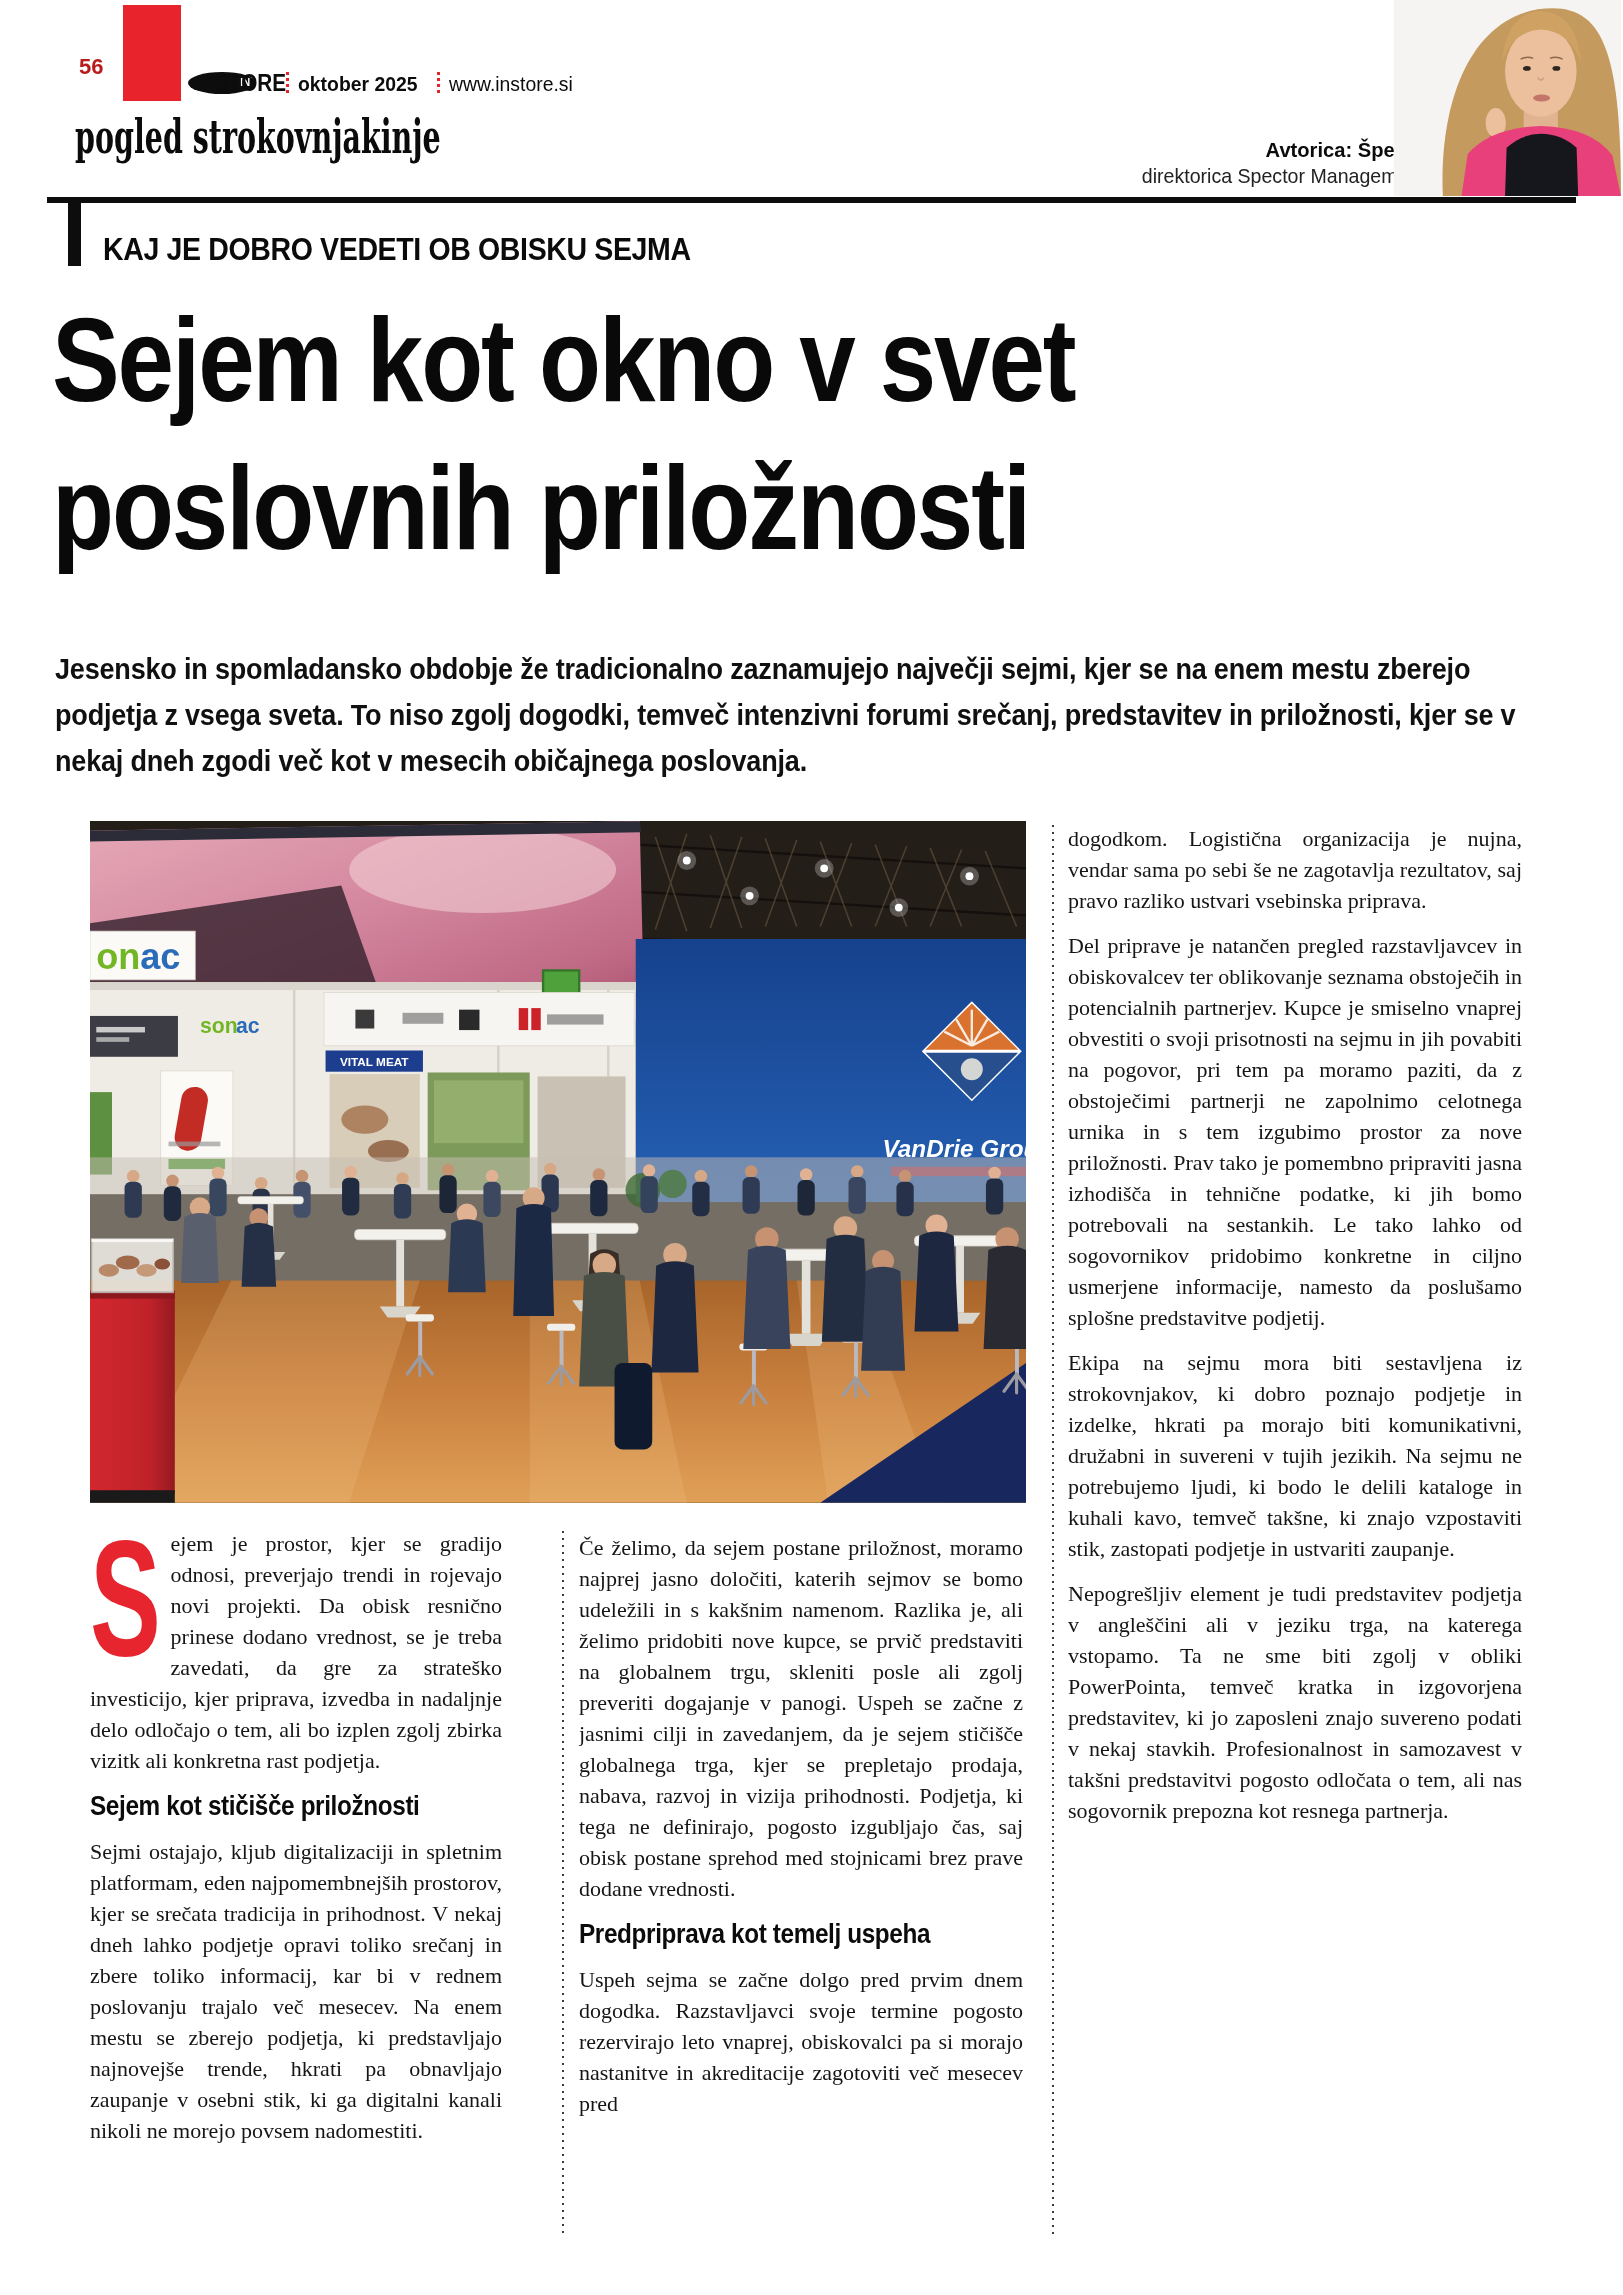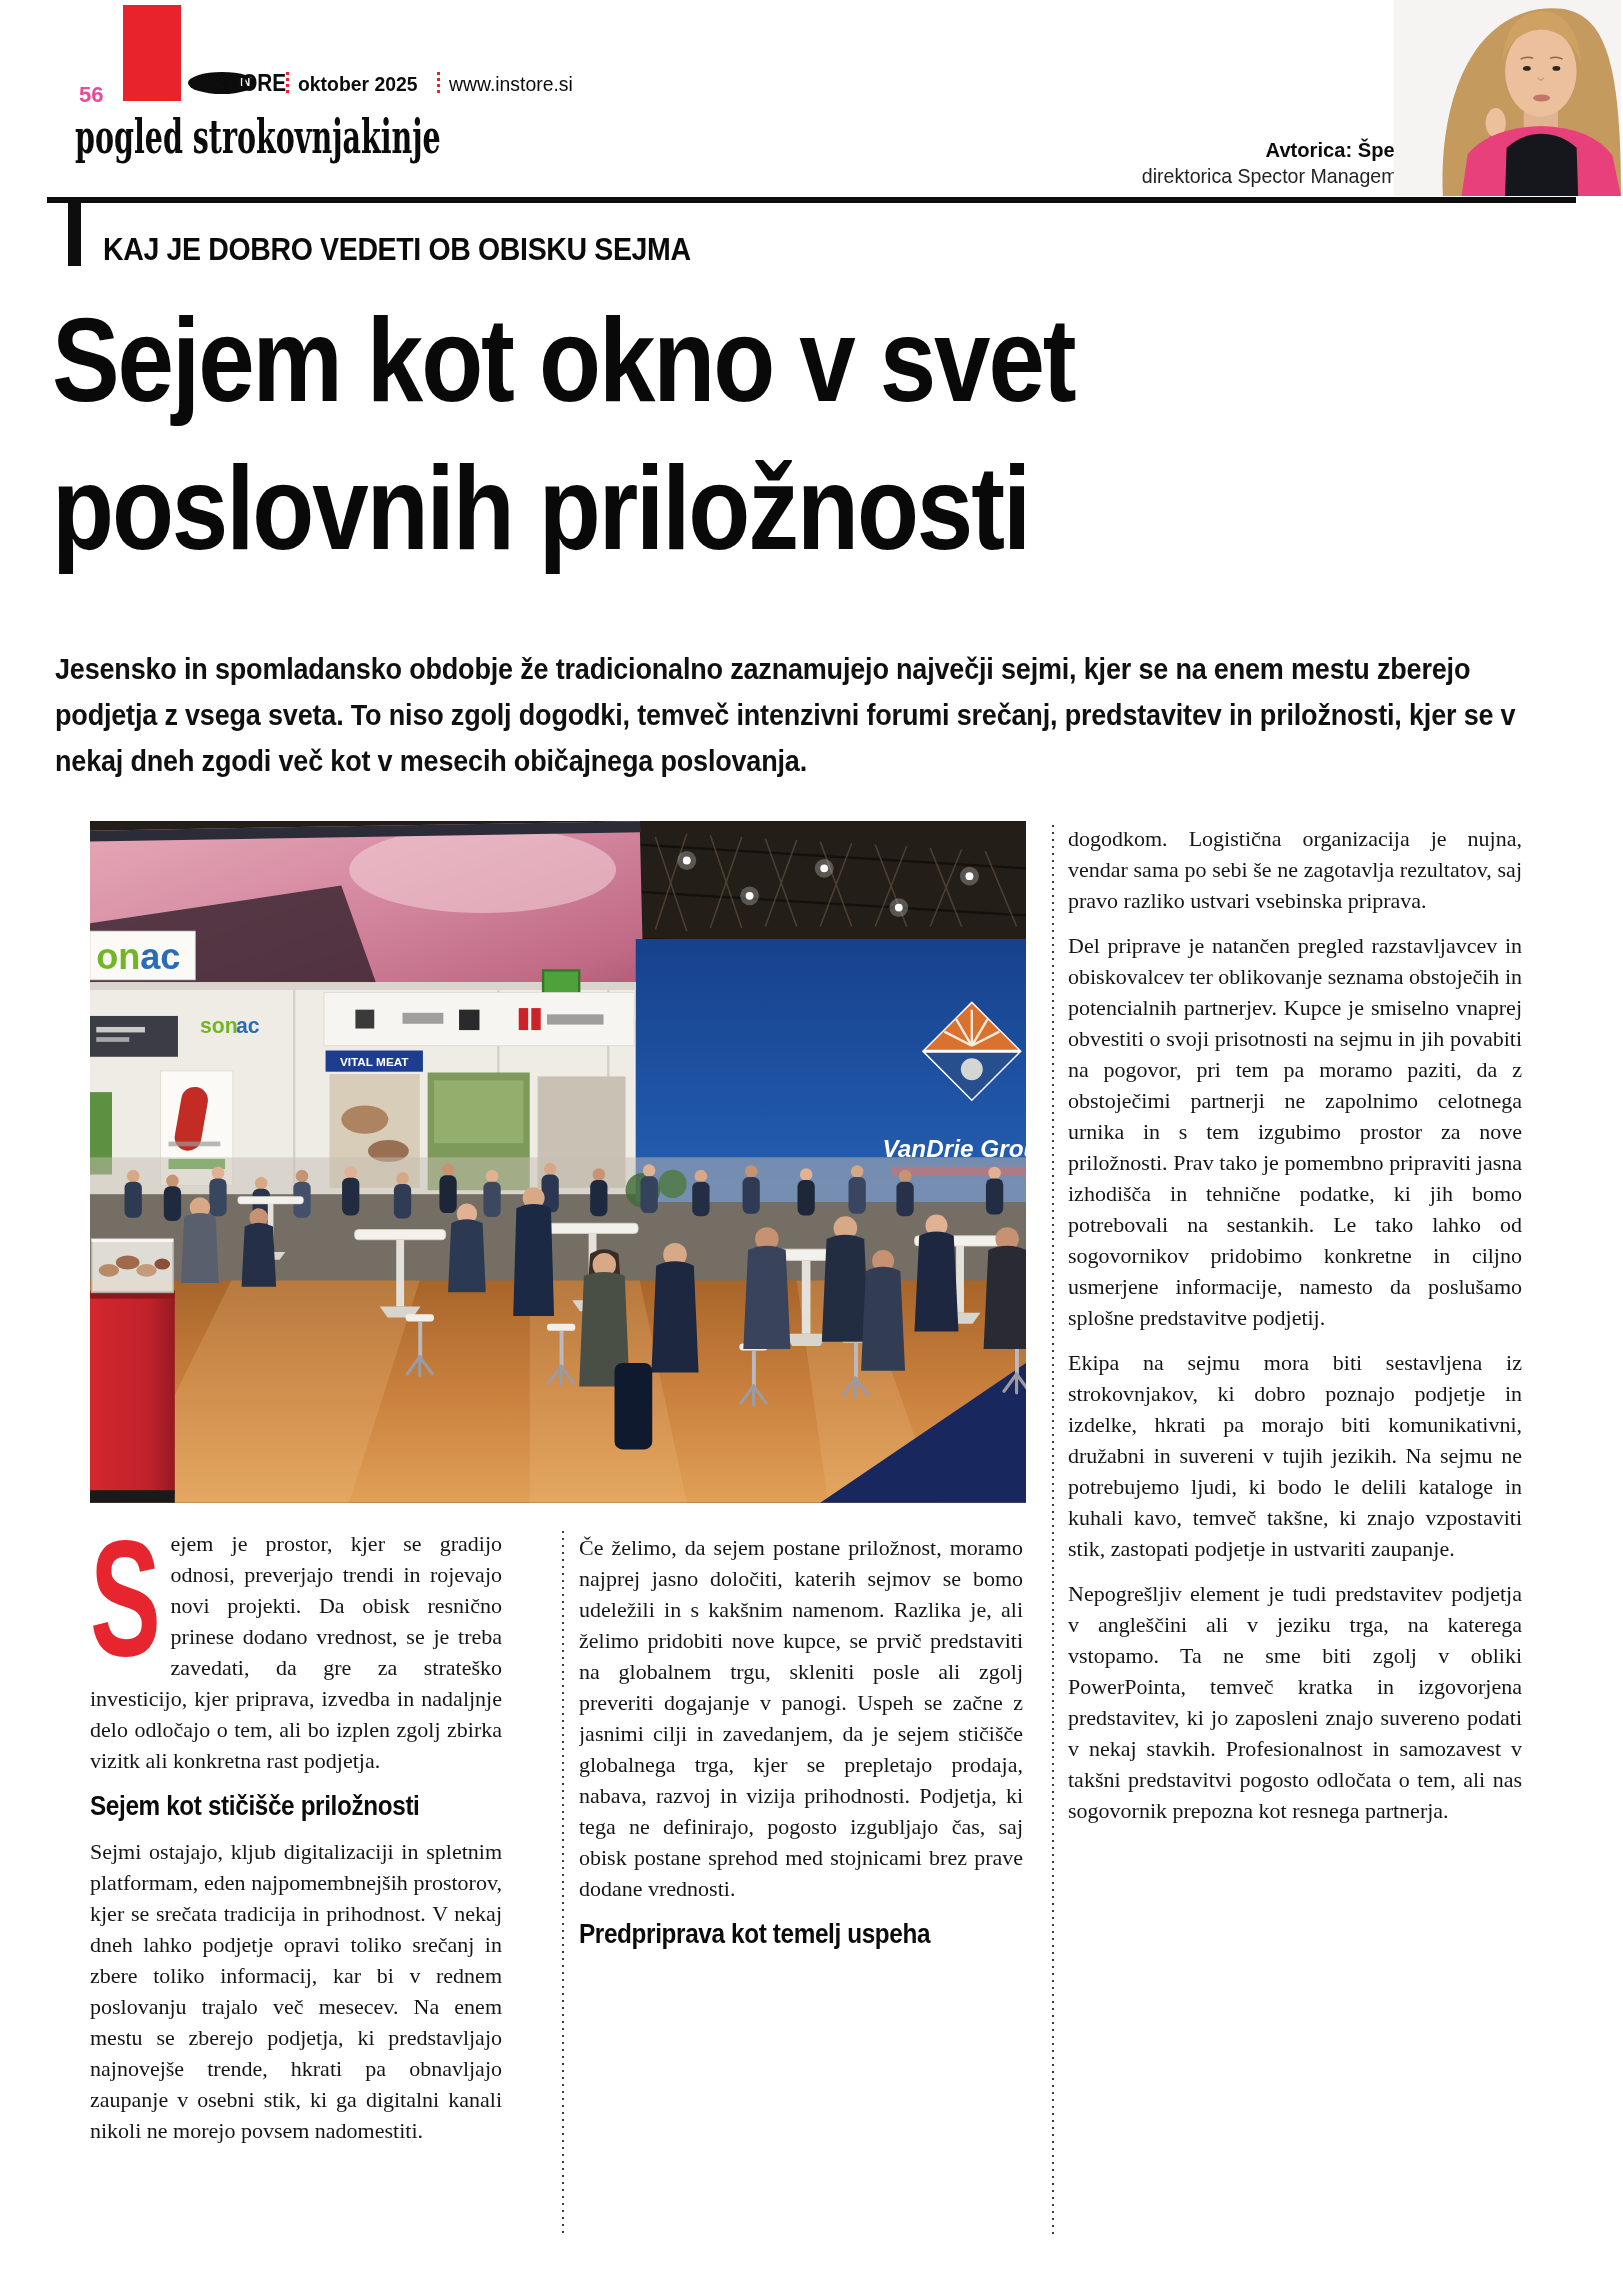--- a/index.html
+++ b/index.html
@@ -1,21 +1,21 @@
 <!DOCTYPE html>
 <html style="font-size:12.6px"><head>
 <meta charset="utf-8">
 <style>
   html,body{margin:0;padding:0;background:#888;}
   #page{position:relative;width:1623px;height:2295px;background:#ffffff;overflow:hidden;
         font-family:"Liberation Serif",serif;color:#161616;}
   .abs{position:absolute;}
 
   
-  .page-num{left:79px;top:82px;font:700 22px "Liberation Sans",sans-serif;color:#ec4899;}
+  .page-num{left:79px;top:54px;font:700 22px "Liberation Sans",sans-serif;color:#b91c1c;}
   .red-block{left:123px;top:4.7px;width:58px;height:96px;background:#e8232b;}
   .in-circle{left:188px;top:72px;width:22px;height:22px;border-radius:50%;background:#0d0d0d;color:#fff;
              font:700 10.2px/22px "Liberation Sans",sans-serif;text-align:center;letter-spacing:-0.4px;padding-left:46px;}
   .store{left:215px;top:70px;font:700 23.6px "Liberation Sans",sans-serif;transform:scaleX(.88);
          transform-origin:0 0;white-space:nowrap;color:#0c0c0c;}
   .hsep{width:0;height:21px;border-left:3.1px dotted #e8232b;}
   .hsep1{left:286px;top:72px;}
   .hsep2{left:437px;top:72px;}
   .issue{left:298px;top:73px;font:700 20.4px "Liberation Sans",sans-serif;transform:scaleX(.95);transform-origin:0 0;white-space:nowrap;color:#0c0c0c;}
   .site{left:449px;top:73px;font:20.4px "Liberation Sans",sans-serif;transform:scaleX(.95);transform-origin:0 0;white-space:nowrap;color:#0c0c0c;}
@@ -447,20 +447,21 @@
     <p><span class="dropcap">
           <span>S</span>
         </span><span>ejem je prostor, kjer se gradijo odnosi, preverjajo trendi in rojevajo novi projekti. Da obisk resnično prinese dodano vrednost, se je treba zavedati, da gre za strateško investicijo, kjer priprava, izvedba in nadaljnje delo odločajo o tem, ali bo izplen zgolj zbirka vizitk ali konkretna rast podjetja.</span></p>
     <div class="subhead">Sejem kot stičišče priložnosti</div>
     <p>Sejmi ostajajo, kljub digitalizaciji in spletnim platformam, eden najpomembnejših prostorov, kjer se srečata tradicija in prihodnost. V nekaj dneh lahko podjetje opravi toliko srečanj in zbere toliko informacij, kar bi v rednem poslovanju trajalo več mesecev. Na enem mestu se zberejo podjetja, ki predstavljajo najnovejše trende, hkrati pa obnavljajo zaupanje v osebni stik, ki ga digitalni kanali nikoli ne morejo povsem nadomestiti.</p>
   </div>
 
   <div class="abs col col2">
     <p>Če želimo, da sejem postane priložnost, moramo najprej jasno določiti, katerih sejmov se bomo udeležili in s kakšnim namenom. Razlika je, ali želimo pridobiti nove kupce, se prvič predstaviti na globalnem trgu, skleniti posle ali zgolj preveriti dogajanje v panogi. Uspeh se začne z jasnimi cilji in zavedanjem, da je sejem stičišče globalnega trga, kjer se prepletajo prodaja, nabava, razvoj in vizija prihodnosti. Podjetja, ki tega ne definirajo, pogosto izgubljajo čas, saj obisk postane sprehod med stojnicami brez prave dodane vrednosti.</p>
     <div class="subhead">Predpriprava kot temelj uspeha</div>
+    <p>Uspeh sejma se začne dolgo pred prvim dnem dogodka. Razstavljavci svoje termine pogosto rezervirajo leto vnaprej, obiskovalci pa si morajo nastanitve in akreditacije zagotoviti več mesecev pred</p>
   </div>
 
   <div class="abs col col3">
     <p>dogodkom. Logistična organizacija je nujna, vendar sama po sebi še ne zagotavlja rezultatov, saj pravo razliko ustvari vsebinska priprava.</p>
     <p>Del priprave je natančen pregled razstavljavcev in obiskovalcev ter oblikovanje seznama obstoječih in potencialnih partnerjev. Kupce je smiselno vnaprej obvestiti o svoji prisotnosti na sejmu in jih povabiti na pogovor, pri tem pa moramo paziti, da z obstoječimi partnerji ne zapolnimo celotnega urnika in s tem izgubimo prostor za nove priložnosti. Prav tako je pomembno pripraviti jasna izhodišča in tehnične podatke, ki jih bomo potrebovali na sestankih. Le tako lahko od sogovornikov pridobimo konkretne in ciljno usmerjene informacije, namesto da poslušamo splošne predstavitve podjetij.</p>
     <p>Ekipa na sejmu mora biti sestavljena iz strokovnjakov, ki dobro poznajo podjetje in izdelke, hkrati pa morajo biti komunikativni, družabni in suvereni v tujih jezikih. Na sejmu ne potrebujemo ljudi, ki bodo le delili kataloge in kuhali kavo, temveč takšne, ki znajo vzpostaviti stik, zastopati podjetje in ustvariti zaupanje.</p>
     <p>Nepogrešljiv element je tudi predstavitev podjetja v angleščini ali v jeziku trga, na katerega vstopamo. Ta ne sme biti zgolj v obliki PowerPointa, temveč kratka in izgovorjena predstavitev, ki jo zaposleni znajo suvereno podati v nekaj stavkih. Profesionalnost in samozavest v takšni predstavitvi pogosto odločata o tem, ali nas sogovornik prepozna kot resnega partnerja.</p>
   </div>
 
 </div>

